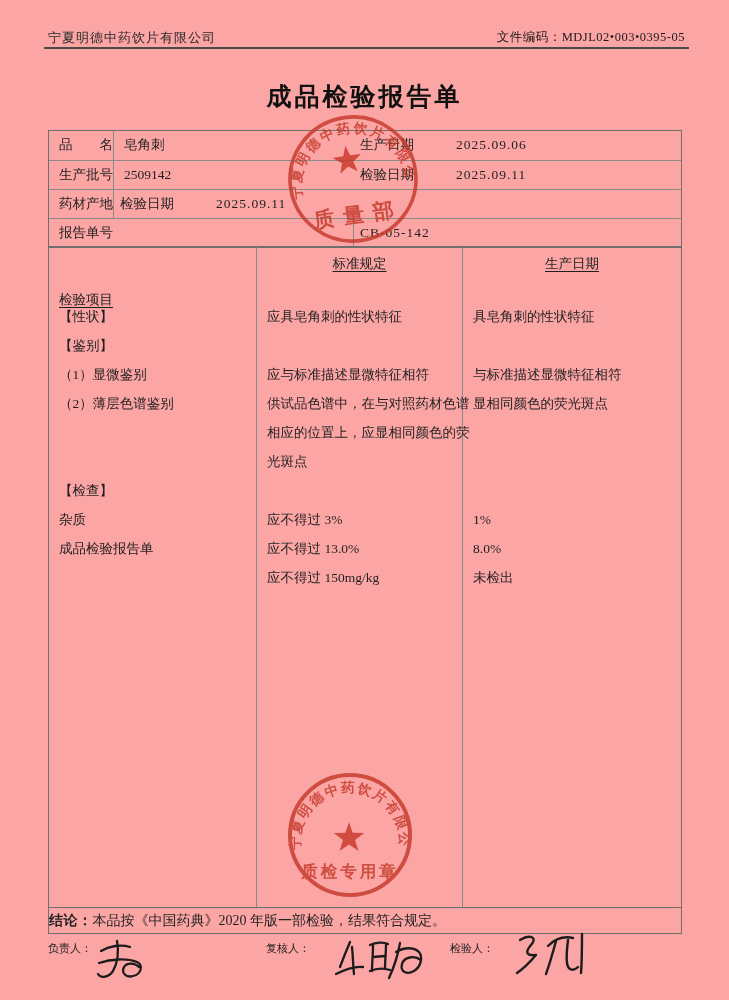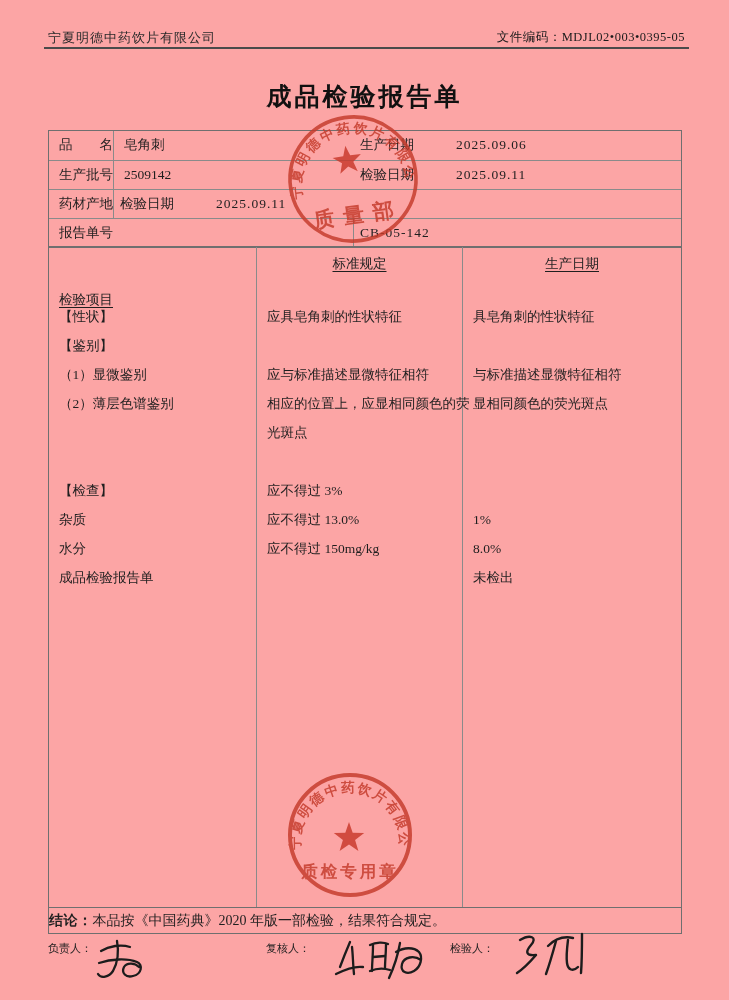--- a/index.html
+++ b/index.html
@@ -125,30 +125,30 @@
       <div class="mt-head left">检验项目</div>
       <div class="mt-lines">
         <div class="mt-line">【性状】</div>
         <div class="mt-line">【鉴别】</div>
         <div class="mt-line">（1）显微鉴别</div>
         <div class="mt-line">（2）薄层色谱鉴别</div>
         <div class="mt-line"></div>
         <div class="mt-line"></div>
         <div class="mt-line">【检查】</div>
         <div class="mt-line">杂质</div>
-        <div class="mt-line">水分</div>
         <div class="mt-line">成品检验报告单</div>
       </div>
     </div>
     <div class="mt-col mt-col2">
       <div class="mt-head center">标准规定</div>
       <div class="mt-lines">
         <div class="mt-line">应具皂角刺的性状特征</div>
         <div class="mt-line"></div>
         <div class="mt-line">应与标准描述显微特征相符</div>
+        <div class="mt-line">供试品色谱中，在与对照药材色谱</div>
         <div class="mt-line">相应的位置上，应显相同颜色的荧</div>
         <div class="mt-line">光斑点</div>
         <div class="mt-line"></div>
         <div class="mt-line">应不得过 3%</div>
         <div class="mt-line">应不得过 13.0%</div>
         <div class="mt-line">应不得过 150mg/kg</div>
       </div>
     </div>
     <div class="mt-col mt-col3">
       <div class="mt-head center">生产日期</div>

